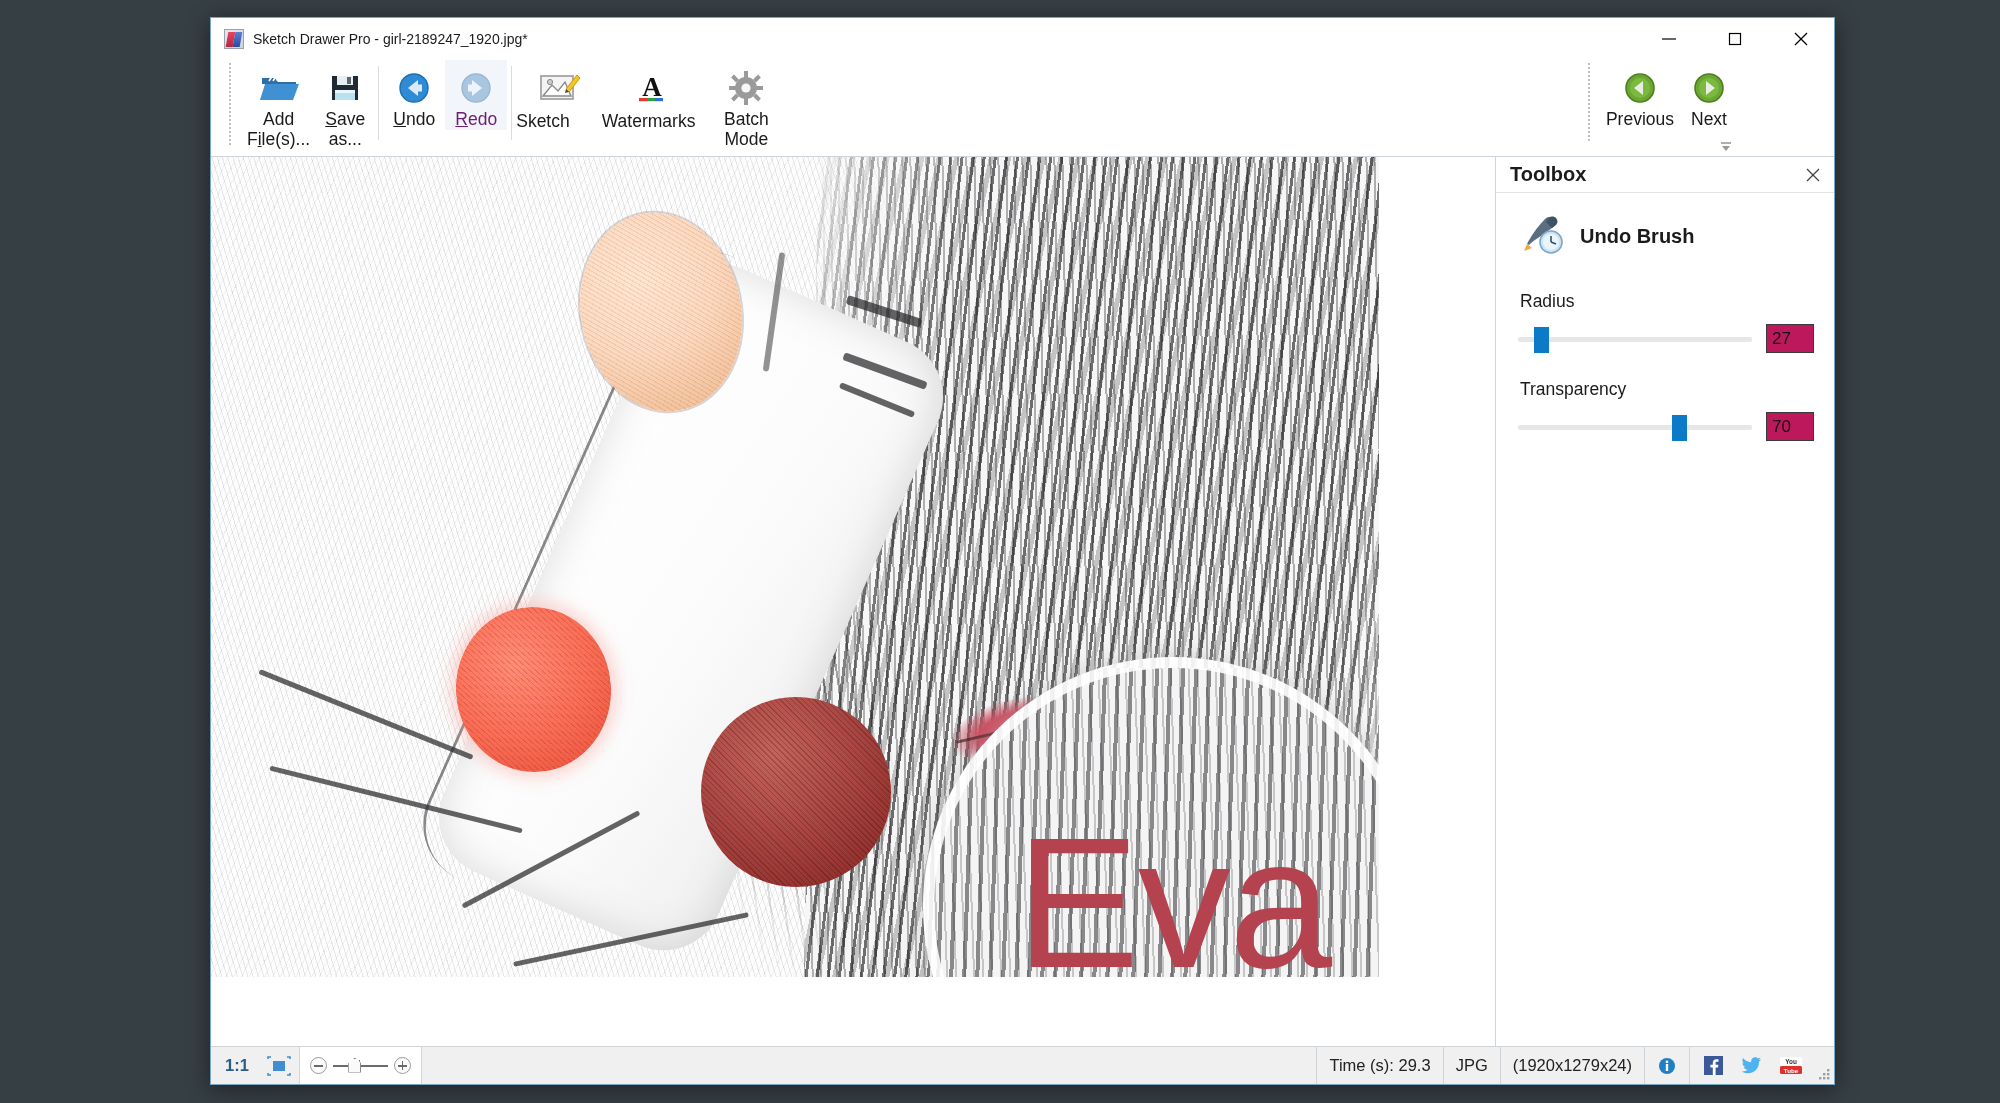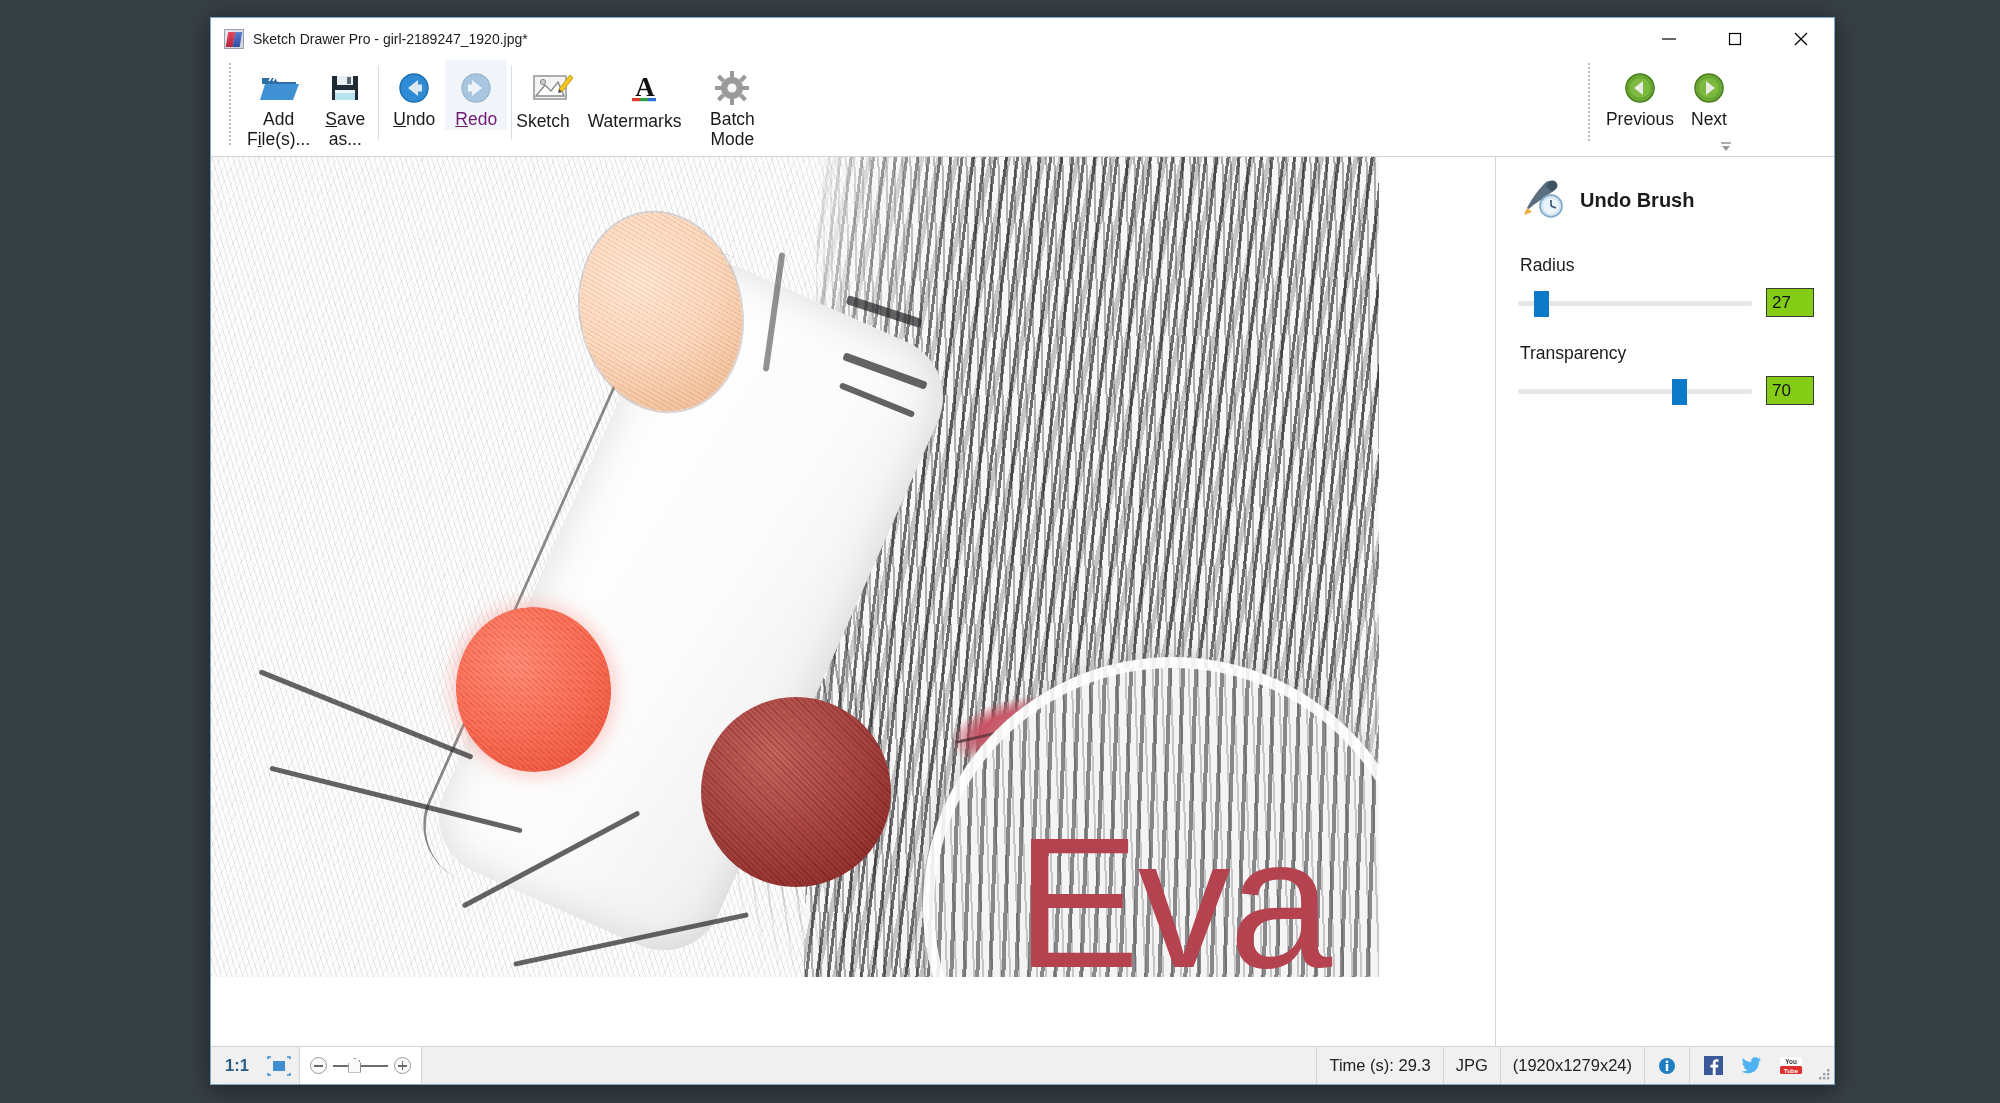--- a/index.html
+++ b/index.html
@@ -130,21 +130,21 @@
     position: absolute; right: 100px; bottom: 3px;
     width: 16px; height: 14px;
     display: flex; align-items: center; justify-content: center;
   }
   #sketch-wm-wrap {
     display: flex; flex-direction: column; align-items: center;
     padding-top: 6px;
   }
   #sketch-wm-icons { display: flex; gap: 46px; }
   #sketch-wm-labels {
-    display: flex; gap: 18px; margin-top: 2px;
+    display: flex; gap: 32px; margin-top: 2px;
   }
   
   #body-area {
     flex: 1; display: flex; min-height: 0;
     background: #ffffff;
   }
   #canvas-pane {
     flex: 1; position: relative; overflow: hidden;
     background: #ffffff;
     border-right: 1px solid #d0d5d9;
@@ -315,21 +315,21 @@
     background: #e6e6e6; border-radius: 2px;
   }
   .slider-thumb {
     position: absolute; top: -2px;
     width: 15px; height: 26px;
     background: #0d7ac8;
   }
   .slider-value {
     width: 48px; height: 29px;
     border: 1px solid #3a3a3a;
-    background: #84cc16;
+    background: #be185d;
     font-size: 17px; color: #111;
     display: flex; align-items: center;
     padding-left: 5px;
     flex: none;
   }
   
   #status-bar {
     height: 38px; min-height: 38px;
     background: #f0f0f0;
     border-top: 1px solid #cfd4d8;
@@ -601,20 +601,29 @@
           <div class="stroke" style="left:240px;top:700px;width:200px;height:5px;transform:rotate(-28deg);"></div>
           <div class="stroke" style="left:300px;top:780px;width:240px;height:5px;transform:rotate(-12deg);"></div>
 
           <div id="wm-circle">
             <span id="wm-text">Eva</span>
           </div>
         </div>
       </div>
 
       <div id="toolbox">
+        <div id="toolbox-header">
+          <span id="toolbox-title">Toolbox</span>
+          <div id="toolbox-close">
+            <svg width="18" height="18" viewBox="0 0 18 18">
+              <line x1="3" y1="3" x2="15" y2="15" stroke="#444" stroke-width="1.3"></line>
+              <line x1="15" y1="3" x2="3" y2="15" stroke="#444" stroke-width="1.3"></line>
+            </svg>
+          </div>
+        </div>
 
         <div id="toolbox-body">
           <div id="brush-row">
             <div>
               <svg width="48" height="46" viewBox="0 0 48 46">
                 <path d="M9 33 C12 27 19 16 27 8 C30 5 35 5 37 8 C39 11 37 15 34 17 C26 23 16 29 11 34 Z" fill="#5a6e7f"></path>
                 <path d="M31 7 C33 5 36 5 38 7 C40 9 40 12 38 14 L34 17 L28 11 Z" fill="#3f5263"></path>
                 <path d="M9 33 L6 40 L14 37 Z" fill="#f0a93b"></path>
                 <circle cx="33" cy="31" r="11" fill="#cfe3f2" stroke="#7fa8c6" stroke-width="1.6"></circle>
                 <circle cx="33" cy="31" r="8" fill="#eaf4fb"></circle>

